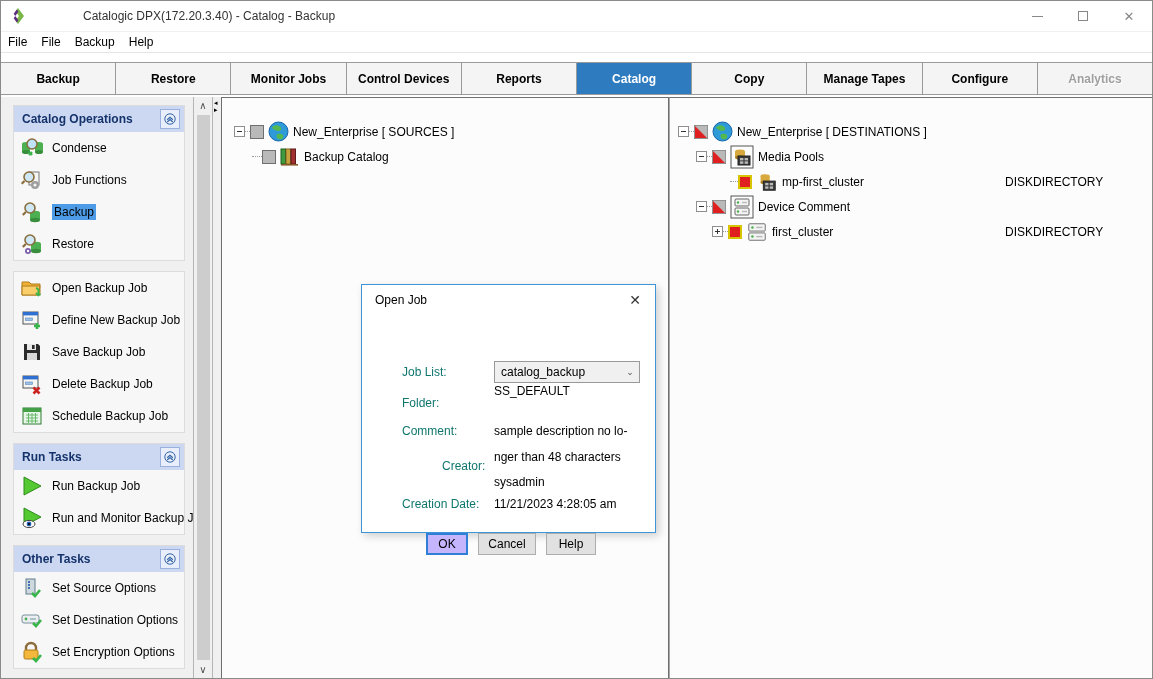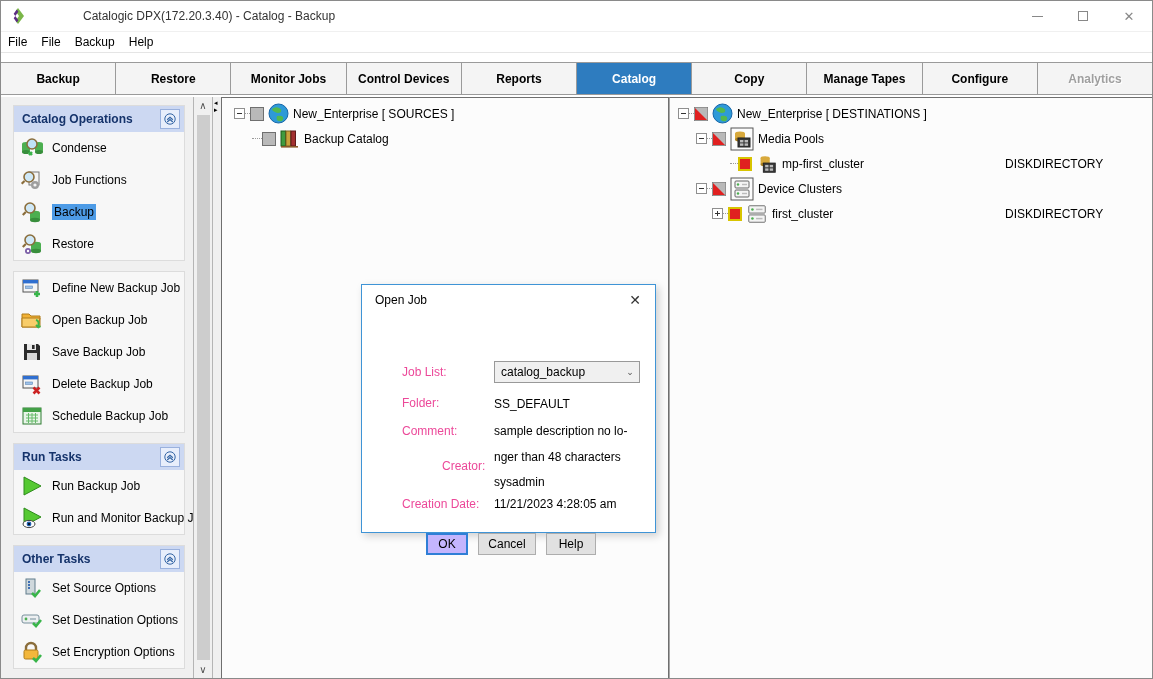--- a/index.html
+++ b/index.html
@@ -54,21 +54,21 @@
     flex-direction:column; align-items:center; }
   .sb-arrow { width:17px; height:17px; display:flex; align-items:center; justify-content:center;
     color:#505050; font-size:10px; }
   .sb-thumb { width:13px; flex:1; background:#cdcdcd; margin:1px 0; }
 
   
   .splitter { width:9px; background:#f0f0f0; border-right:1px solid #6f6f6f; position:relative; }
   .split-arrows { position:absolute; top:2px; left:1px; font-size:7px; color:#000; line-height:7px; text-align:center; }
 
   
-  .panel { background:#fcfcfc; border-top:1px solid #6f6f6f; overflow:hidden; position:relative; padding-top:3px; }
+  .panel { background:#fcfcfc; border-top:1px solid #6f6f6f; overflow:hidden; position:relative; padding-top:21px; }
   .panel.sources { width:447px; border-right:1px solid #6f6f6f; }
   .panel.dest { flex:1; border-left:1px solid #a8a8a8; }
   .tree-row { height:25px; display:flex; align-items:center; position:relative; font-size:12px; color:#000; }
   .expander { width:11px; height:11px; border:1px solid #8f8f8f; background:#fff; position:relative; flex:0 0 auto; }
   .expander::before { content:""; position:absolute; left:2px; right:2px; top:4px; height:1px; background:#333; }
   .expander.plus::after { content:""; position:absolute; top:2px; bottom:2px; left:4px; width:1px; background:#333; }
   .dots { flex:0 0 auto; border-top:1px dotted #9a9a9a; height:1px; }
   .cb { width:14px; height:14px; flex:0 0 auto; border:1px solid #6f6f6f; background:#b9b9b9; }
   .cb-partial { width:14px; height:14px; flex:0 0 auto; }
   .cb-red { width:14px; height:14px; flex:0 0 auto; border:2px solid #d8c400; background:#e02020; }
@@ -77,21 +77,21 @@
   .node-type { position:absolute; left:335px; font-size:12px; color:#000; }
 
   
   .dialog { position:absolute; left:360px; top:283px; width:295px; height:249px; background:#fff;
     border:1px solid #3f94d6; box-shadow:3px 3px 8px rgba(0,0,0,0.18); z-index:10; }
   .dialog-titlebar { height:30px; display:flex; align-items:center; padding-left:13px; background:#fff; }
   .dialog-title { font-size:12px; color:#000; flex:1; }
   .dialog-close { width:40px; height:100%; display:flex; align-items:center; justify-content:center;
     font-size:14px; color:#333; }
   .dialog-body { position:relative; font-size:12px; }
-  .fld-label { position:absolute; left:40px; color:#ec4899; }
+  .fld-label { position:absolute; left:40px; color:#0f766e; }
   .fld-value { position:absolute; left:132px; color:#000; }
   .combo { position:absolute; left:132px; top:46px; width:146px; height:22px; background:#f0f0f0;
     border:1px solid #999; display:flex; align-items:center; padding-left:6px; }
   .combo-text { font-size:12px; flex:1; }
   .combo-arrow { width:18px; color:#555; font-size:9px; text-align:center; }
   .dlg-buttons { position:absolute; top:218px; left:0; width:100%; display:flex; gap:10px; padding-left:64px; }
   .btn { height:22px; background:#e1e1e1; border:1px solid #adadad; font-size:12px;
     font-family:"Liberation Sans", sans-serif; display:flex; align-items:center; justify-content:center; }
   .btn.default { border:2px solid #2f7fd6; background:#c4b5fd; }
   .btn-ok { width:42px; }
@@ -209,37 +209,37 @@
               </svg>
           </span>
           <span class="task-label">Restore</span>
         </div>
       </div>
 
       <div class="section">
         <div class="task-item">
           <span class="task-icon">
             <svg width="24" height="24" viewBox="0 0 24 24">
+                <path d="M2 6 h7 l2 2 h9 v11 H2 Z" fill="#f2b134" stroke="#b07c1a"></path>
+                <path d="M2 10 h18 l-2 9 H2 Z" fill="#f8cd6a" stroke="#b07c1a"></path>
+                <path d="M16 12 q4 1 2 7 l-2 -2 m2 2 l2.6 -0.6" fill="none" stroke="#39b54a" stroke-width="2"></path>
+              </svg>
+          </span>
+          <span class="task-label">Open Backup Job</span>
+        </div>
+        <div class="task-item">
+          <span class="task-icon">
+            <svg width="24" height="24" viewBox="0 0 24 24">
                 <rect x="3" y="4" width="15" height="12" fill="#f6f6f6" stroke="#555"></rect>
                 <rect x="3" y="4" width="15" height="3.4" fill="#2f6fd0"></rect>
                 <rect x="5.5" y="10" width="7" height="2.4" fill="#9fc2e8" stroke="#5b86b8" stroke-width=".6"></rect>
                 <path d="M17 15 v6 M14 18 h6" stroke="#39b54a" stroke-width="2.6"></path>
               </svg>
           </span>
           <span class="task-label">Define New Backup Job</span>
-        </div>
-        <div class="task-item">
-          <span class="task-icon">
-            <svg width="24" height="24" viewBox="0 0 24 24">
-                <path d="M2 6 h7 l2 2 h9 v11 H2 Z" fill="#f2b134" stroke="#b07c1a"></path>
-                <path d="M2 10 h18 l-2 9 H2 Z" fill="#f8cd6a" stroke="#b07c1a"></path>
-                <path d="M16 12 q4 1 2 7 l-2 -2 m2 2 l2.6 -0.6" fill="none" stroke="#39b54a" stroke-width="2"></path>
-              </svg>
-          </span>
-          <span class="task-label">Open Backup Job</span>
         </div>
         <div class="task-item">
           <span class="task-icon">
             <svg width="24" height="24" viewBox="0 0 24 24">
                 <path d="M4 4 h14 l2 2 v14 H4 Z" fill="#2b2b2b"></path>
                 <rect x="7" y="4" width="9" height="6" fill="#e8e8e8"></rect>
                 <rect x="12" y="5" width="2.6" height="4" fill="#2b2b2b"></rect>
                 <rect x="7" y="13" width="10" height="7" fill="#d8d8d8"></rect>
               </svg>
           </span>
@@ -473,21 +473,21 @@
           <svg width="24" height="24" viewBox="0 0 24 24">
               <rect x="1" y="1" width="22" height="22" fill="none" stroke="#555"></rect>
               <rect x="5" y="4" width="14" height="7" rx="1" fill="#f4f4f4" stroke="#666"></rect>
               <circle cx="8" cy="7.5" r="1.2" fill="#4caf50"></circle>
               <rect x="12" y="6.8" width="5" height="1.4" fill="#bbb"></rect>
               <rect x="5" y="13" width="14" height="7" rx="1" fill="#f4f4f4" stroke="#666"></rect>
               <circle cx="8" cy="16.5" r="1.2" fill="#4caf50"></circle>
               <rect x="12" y="15.8" width="5" height="1.4" fill="#bbb"></rect>
             </svg>
         </span>
-        <span class="node-label">Device Clusters</span>
+        <span class="node-label">Device Comment</span>
       </div>
 
       <div class="tree-row" style="padding-left:42px;">
         <span class="expander plus"></span>
         <span class="dots" style="width:5px;"></span>
         <span class="cb-red"></span>
         <span class="node-icon">
           <svg width="22" height="22" viewBox="0 0 24 24">
               <rect x="3" y="3" width="18" height="8" rx="1" fill="#f4f4f4" stroke="#666"></rect>
               <circle cx="7" cy="7" r="1.4" fill="#4caf50"></circle>
@@ -508,21 +508,21 @@
       <span class="dialog-title">Open Job</span>
       <span class="dialog-close">✕</span>
     </div>
     <div class="dialog-body">
       <span class="fld-label" style="top:50px;">Job List:</span>
       <div class="combo">
         <span class="combo-text">catalog_backup</span>
         <span class="combo-arrow">⌄</span>
       </div>
       <span class="fld-label" style="top:81px;">Folder:</span>
-      <span class="fld-value" style="top:82px;">SS_DEFAULT</span>
+      <span class="fld-value" style="top:69px;">SS_DEFAULT</span>
       <span class="fld-label" style="top:109px;">Comment:</span>
       <span class="fld-value" style="top:109px;">sample description no lo-</span>
       <span class="fld-value" style="top:135px;">nger than 48 characters</span>
       <span class="fld-label" style="top:144px;margin-left:40px;">Creator:</span>
       <span class="fld-value" style="top:160px;text-align:center;">sysadmin</span>
       <span class="fld-label" style="top:182px;">Creation Date:</span>
       <span class="fld-value" style="top:182px;">11/21/2023 4:28:05 am</span>
       <div class="dlg-buttons">
         <button class="btn default btn-ok">OK</button>
         <button class="btn btn-cancel">Cancel</button>

